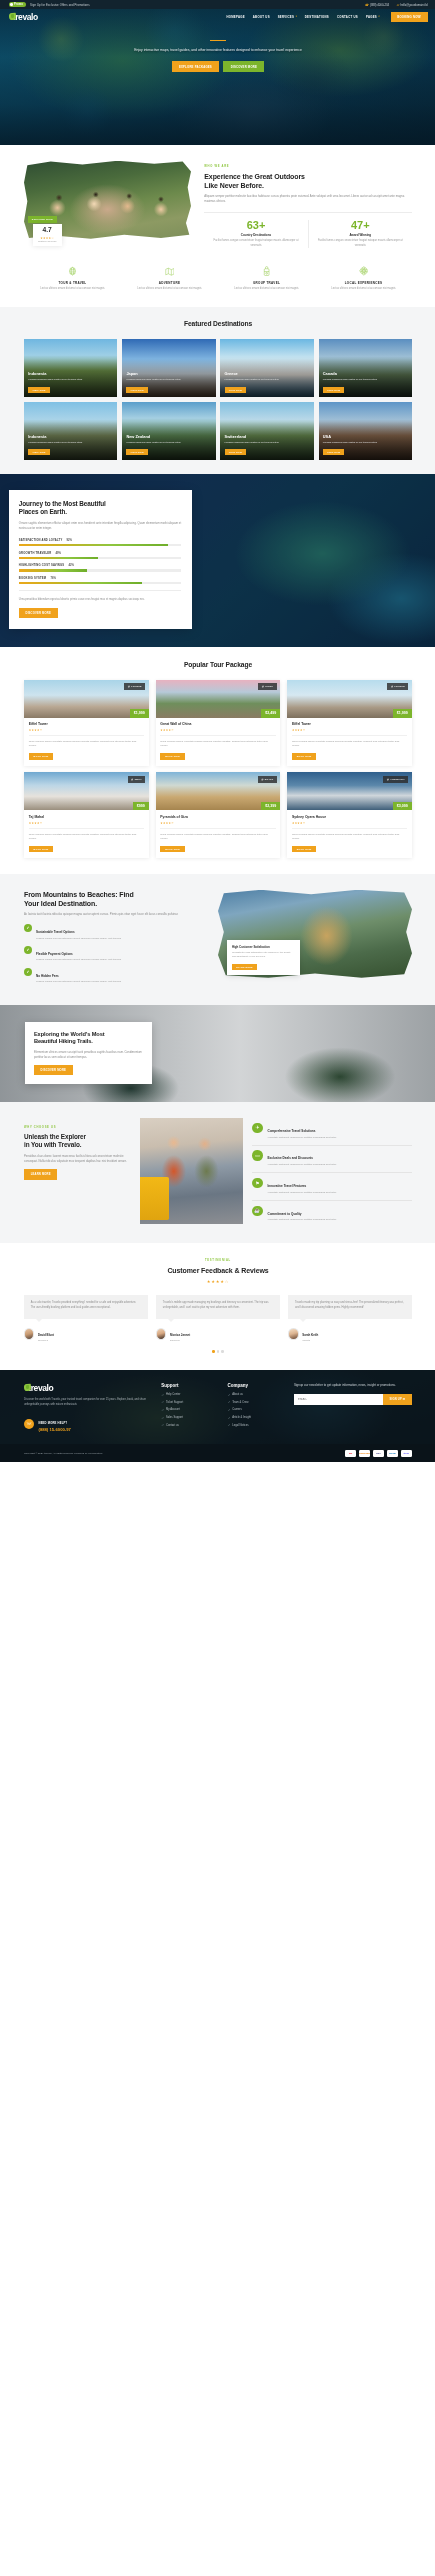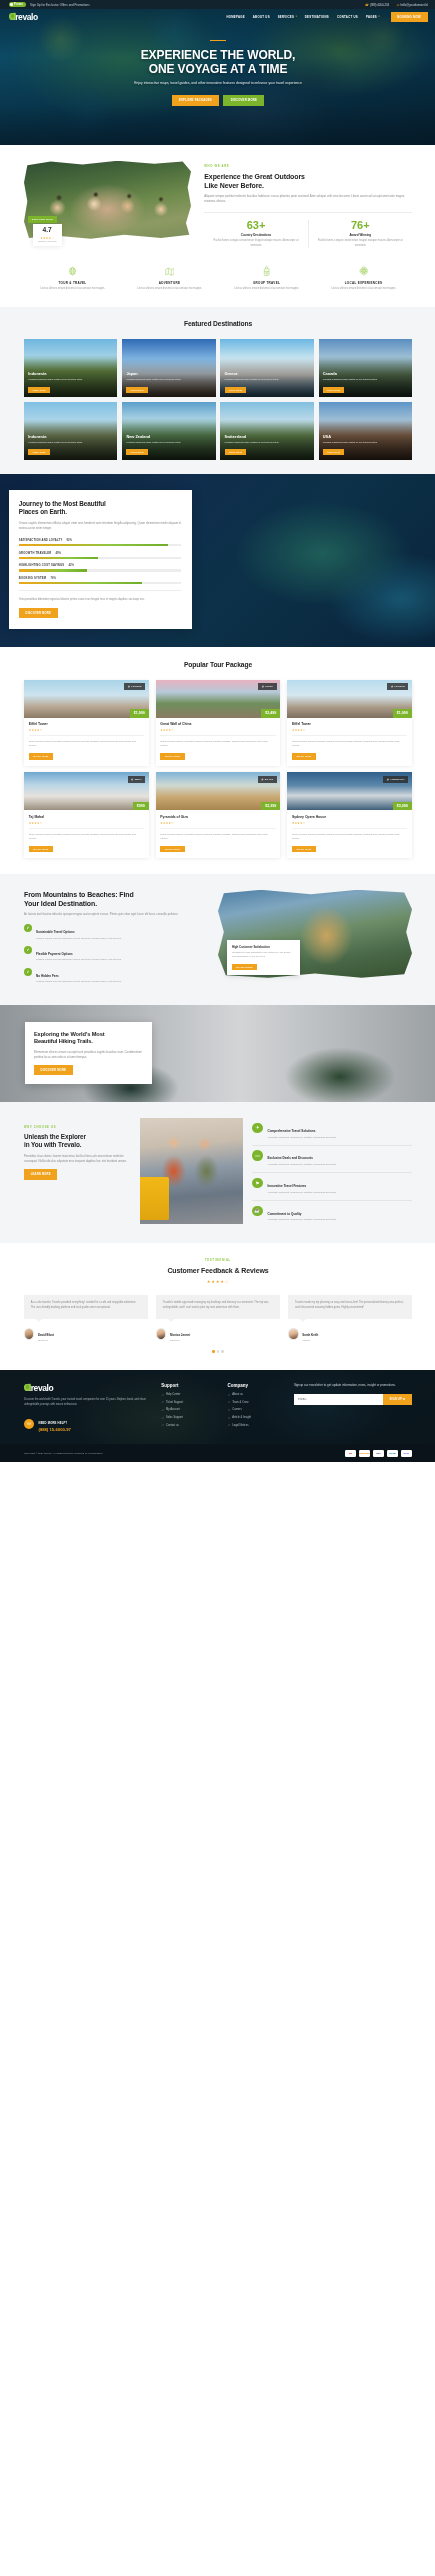--- a/index.html
+++ b/index.html
@@ -423,24 +423,20 @@
         <a href="#">
             <span>PAGES</span>
             <i class="caret">▾</i>
           </a>
         <span class="btn-book">BOOKING NOW!</span>
       </div>
     </nav>
 
     <div class="hero-inner">
       <div class="hero-rule"></div>
-      <h1>
-        <span>EXPERIENCE THE WORLD,</span><br>
-        <span>ONE VOYAGE AT A TIME</span>
-      </h1>
       <p>Enjoy interactive maps, travel guides, and other innovative features designed to enhance your travel experience</p>
       <div class="hero-btns">
         <span class="hb hb-y">EXPLORE PACKAGES</span>
         <span class="hb hb-g">DISCOVER MORE</span>
       </div>
     </div>
   </section>
 
   <section class="about">
     <div class="container">
@@ -461,21 +457,21 @@
             <span>Like Never Before.</span>
           </h2>
           <p class="body-sm">Aliquam semper porttitor molestie faucibus habitasse cursus pharetra proin euismod. Ante volutpat velit urna leo amet. Libero auctor ad suscipit amet ante magna maximus ultrices.</p>
           <div class="stats">
             <div class="stat">
               <div class="stat-num">63+</div>
               <div class="stat-lbl">Country Destinations</div>
               <div class="stat-desc">Facilisi fames congue consectetuer feugiat natoque mauris ullamcorper at venenatis</div>
             </div>
             <div class="stat">
-              <div class="stat-num">76+</div>
+              <div class="stat-num">47+</div>
               <div class="stat-lbl">Award Winning</div>
               <div class="stat-desc">Facilisi fames congue consectetuer feugiat natoque mauris ullamcorper at venenatis</div>
             </div>
           </div>
         </div>
       </div>
     </div>
   </section>
 
   <section class="services">

